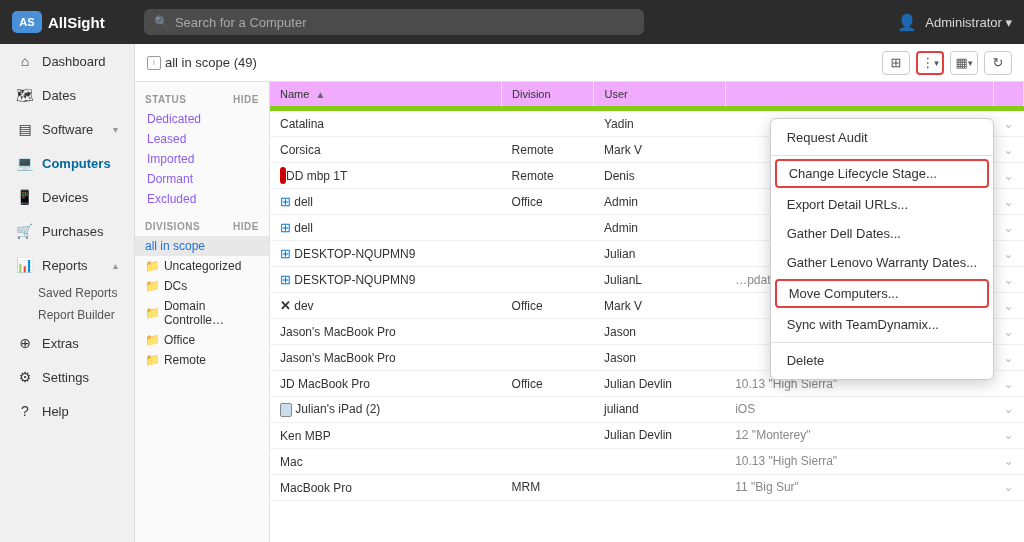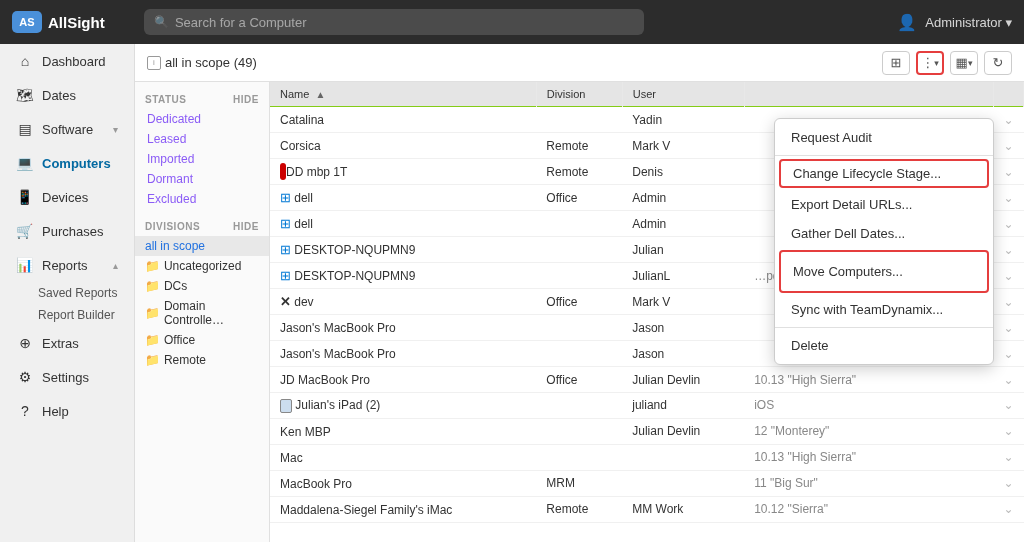--- a/index.html
+++ b/index.html
@@ -45,21 +45,21 @@
     .panel-section-header { display: flex; align-items: center; justify-content: space-between; padding: 4px 10px; color: #999; font-size: 10px; font-weight: 600; letter-spacing: 0.5px; text-transform: uppercase; }
     .panel-section-header .hide-link { color: #999; font-size: 10px; cursor: pointer; }
     .panel-filter-item { padding: 3px 12px; font-size: 12px; color: #8b5cf6; cursor: pointer; }
     .division-item { padding: 3px 10px; font-size: 12px; color: #333; cursor: pointer; display: flex; align-items: center; gap: 4px; }
     .division-item.active { background: #e8e8e8; font-weight: 500; color: #2171e0; }
     .folder-icon { font-size: 12px; color: #888; }
 
     
     .table-area { flex: 1; overflow: auto; background: #fff; position: relative; }
     table { width: 100%; border-collapse: collapse; font-size: 12px; }
-    thead tr { background: #e5e5e5; border-bottom: 1px solid #84cc16; position: sticky; top: 0; z-index: 1; }
+    thead tr { background: #f0abfc; border-bottom: 5px solid #84cc16; position: sticky; top: 0; z-index: 1; }
     th { padding: 6px 10px; text-align: left; font-weight: 500; color: #333; border-right: 1px solid #e8e8e8; font-size: 11px; }
     td { padding: 5px 10px; border-bottom: 1px solid #f0f0f0; color: #333; vertical-align: middle; }
     .sort-arrow { font-size: 10px; color: #666; margin-left: 3px; }
 
     
     .dropdown-overlay { position: absolute; top: 0; left: 0; right: 0; bottom: 0; z-index: 10; pointer-events: none; }
     .dropdown-menu { position: absolute; top: 36px; right: 30px; background: #fff; border: 1px solid #ccc; border-radius: 6px; box-shadow: 0 4px 16px rgba(0,0,0,0.2); min-width: 220px; padding: 4px 0; z-index: 20; pointer-events: all; }
     .menu-item { padding: 7px 16px; cursor: pointer; color: #333; font-size: 13px; }
     .menu-item.highlighted { border: 2px solid #e53e3e; border-radius: 4px; margin: 0 4px; padding: 5px 12px; }
     .menu-divider { height: 1px; background: #e0e0e0; margin: 3px 0; }
@@ -306,38 +306,32 @@
     <td style="color:#888">10.13 "High Sierra"</td>
     <td style="text-align:center;color:#bbb;">⌄</td>
   </tr>
               <tr>
     <td><span style="font-size:13px;"> </span> <span>MacBook Pro</span></td>
     <td>MRM</td>
     <td></td>
     <td style="color:#888">11 "Big Sur"</td>
     <td style="text-align:center;color:#bbb;">⌄</td>
   </tr>
-              <tr>
-    <td><span style="font-size:13px;"> </span> <span>Maddalena-Siegel Family's iMac</span></td>
-    <td>Remote</td>
-    <td>MM Work</td>
-    <td style="color:#888">10.12 "Sierra"</td>
-    <td style="text-align:center;color:#bbb;">⌄</td>
-  </tr>
             </tbody>
         </table>
 
         <div class="dropdown-overlay">
           <div class="dropdown-menu" id="dropdown-menu">
           <div class="menu-item">Request Audit</div>
               <div class="menu-divider"></div>
               <div class="menu-item highlighted" style="border: 2px solid rgb(229, 62, 62); border-radius: 4px; margin: 2px 4px; padding: 5px 12px;">Change Lifecycle Stage...</div>
               <div class="menu-item">Export Detail URLs...</div>
               <div class="menu-item">Gather Dell Dates...</div>
-              <div class="menu-item highlighted" style="border: 2px solid rgb(229, 62, 62); border-radius: 4px; margin: 2px 4px; padding: 12px 12px;">Move Computers...</div>
+              <div class="menu-item">Gather Lenovo Warranty Dates...</div>
+              <div class="menu-item highlighted" style="border: 2px solid rgb(229, 62, 62); border-radius: 4px; margin: 2px 4px; padding: 5px 12px;">Move Computers...</div>
               <div class="menu-item">Sync with TeamDynamix...</div>
               <div class="menu-divider"></div>
               <div class="menu-item">Delete</div>
             </div>
         </div>
       </div>
 
     </div>
   </div>
 </div>

